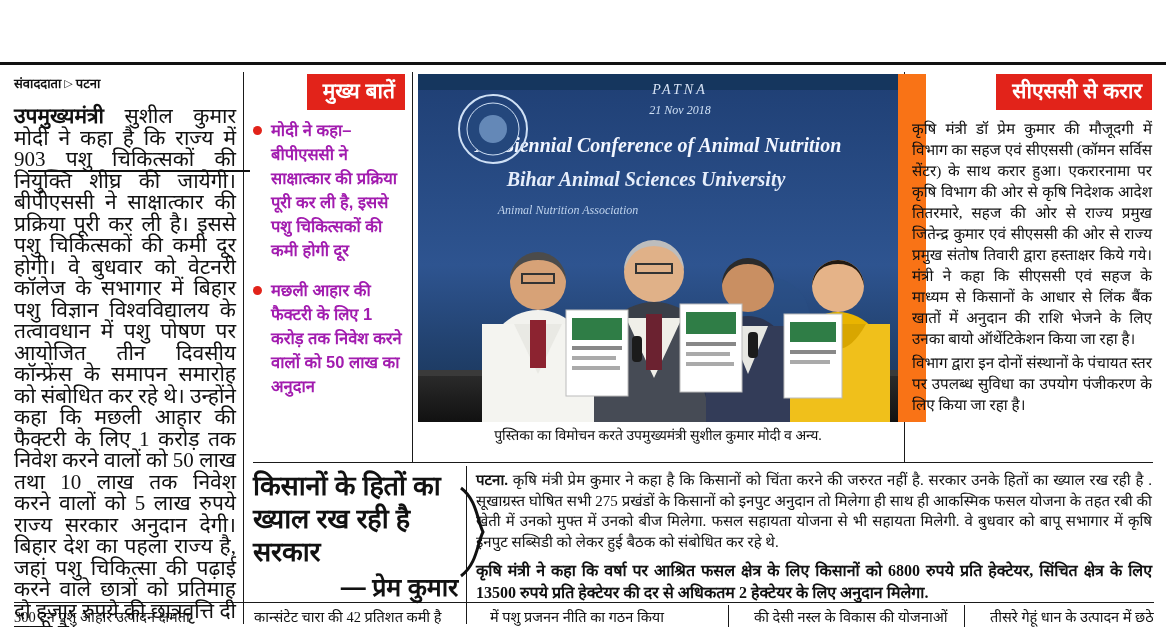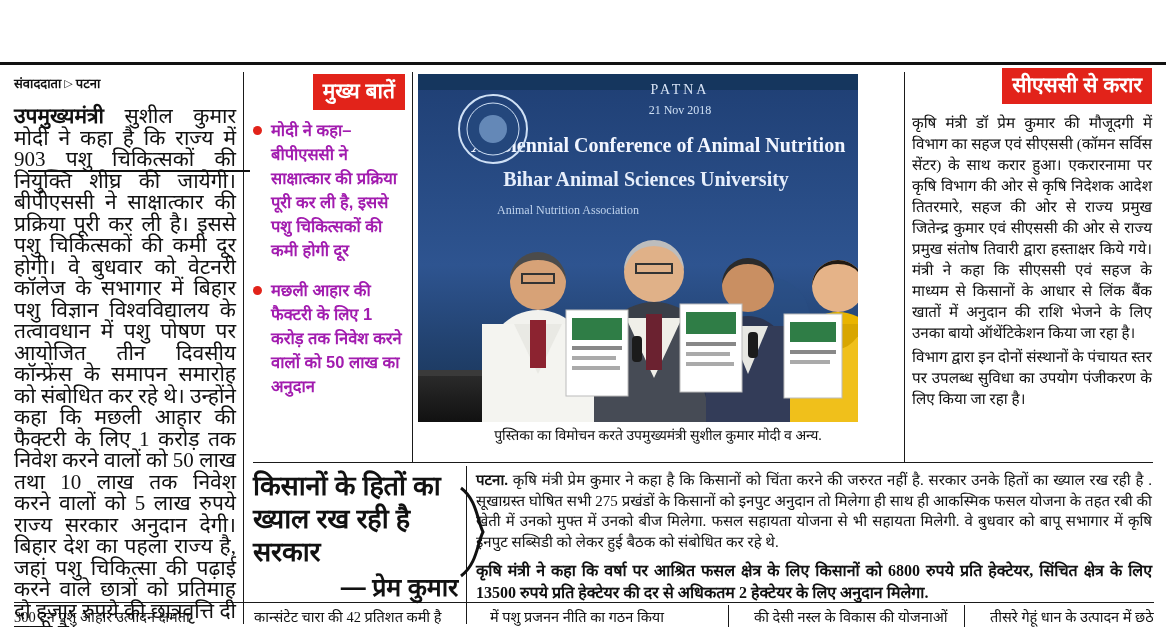--- a/index.html
+++ b/index.html
@@ -64,21 +64,21 @@
     height: 390px;
   }
   .photo-col {
     position: absolute;
     left: 418px; top: 74px;
     width: 480px;
     height: 372px;
   }
   .col-right {
     position: absolute;
-    left: 912px; top: 68px;
+    left: 912px; top: 74px;
     width: 240px;
     height: 372px;
   }
 
   
   .vline {
     position: absolute;
     width: 1px;
     background: #1a1a1a;
   }
@@ -134,21 +134,21 @@
   }
 
   
   .flag {
     background: #e2231a;
     color: #fff;
     font-family: "Liberation Sans", "DejaVu Sans", sans-serif;
     font-weight: bold;
     font-size: 21px;
     line-height: 30px;
-    padding: 2px 10px 4px 10px;
+    padding: 2px 10px 4px 16px;
     display: inline-block;
     white-space: nowrap;
   }
   .flag-row {
     text-align: right;
     margin-bottom: 8px;
   }
 
   
   .bullets {
@@ -168,24 +168,25 @@
     position: absolute;
     left: 0; top: 8px;
     width: 9px; height: 9px;
     background: #e2231a;
     border-radius: 50%;
   }
 
   
   .photo {
     position: relative;
-    width: 440px;
+    width: 508px;
     height: 348px;
     overflow: hidden;
-    background: #86efac;
+    background: #f97316;
+    font-style: italic;
   }
   .photo svg { display: block; }
   .caption {
     font-size: 14px;
     line-height: 18px;
     text-align: center;
     padding-top: 5px;
     color: #111;
   }
 

